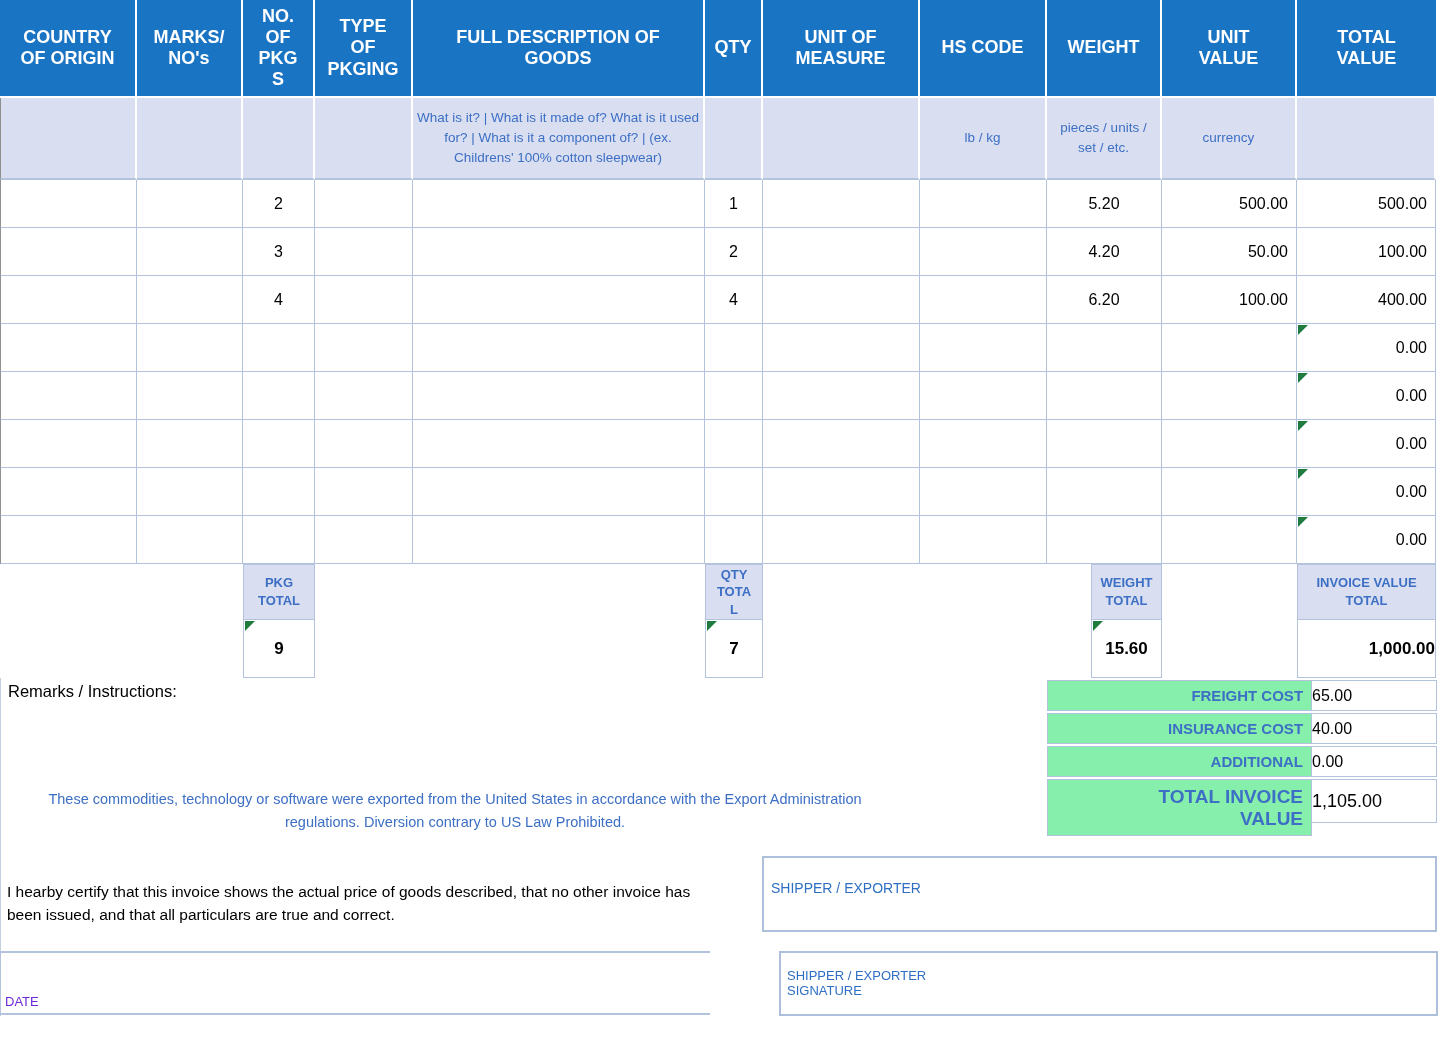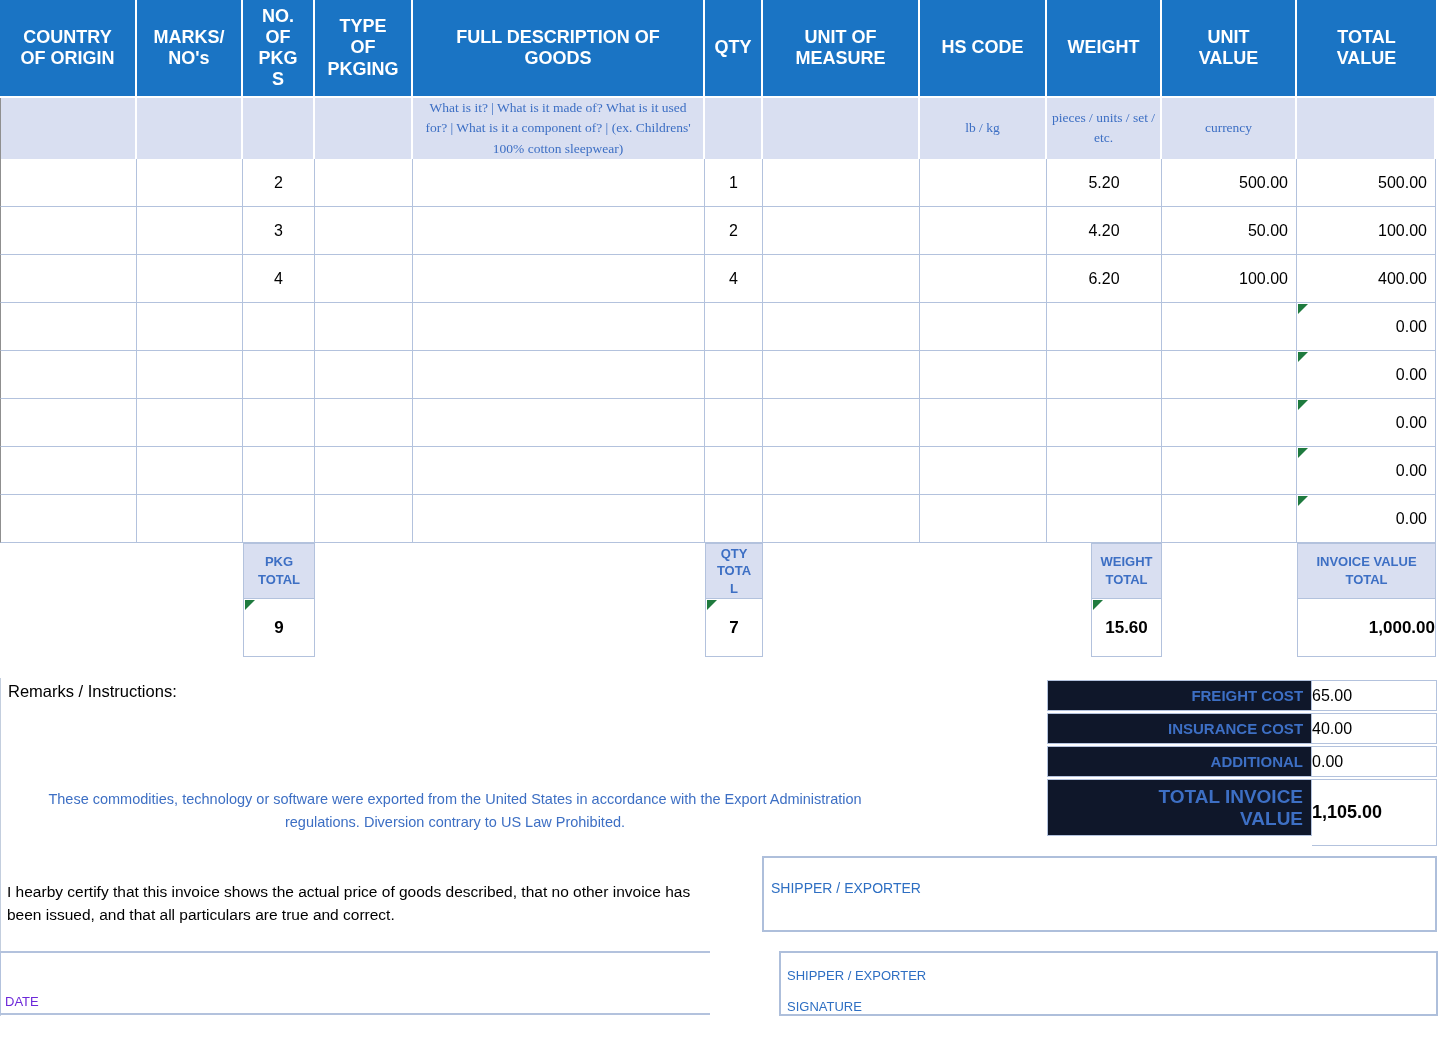--- a/index.html
+++ b/index.html
@@ -9,21 +9,21 @@
   .cell{box-sizing:border-box;}
 
   
   .header-row{height:98px;}
   .header-row .cell{background:#1a74c4;color:#fff;font-weight:bold;font-size:18px;line-height:1.18;
       display:flex;align-items:center;justify-content:center;text-align:center;white-space:pre-line;
       border-right:2px solid #fff;border-bottom:2px solid #fff;}
   .header-row .cell:last-child{border-right:none;}
 
   
-  .subheader-row{height:61px;font-family:Liberation Serif, serif;}
+  .subheader-row{height:82px;}
   .subheader-row .cell{background:#d9dff1;color:#3d6fc4;font-size:13.5px;line-height:1.5;
       display:flex;align-items:center;justify-content:center;text-align:center;
       border-right:2px solid #fff;border-bottom:2px solid #b3c2dd;padding:0 4px;}
   .subheader-row .cell:first-child{border-left:1px solid #8f8f8f;}
 
   
   .data-row{height:48px;}
   .data-row .cell{border-right:1px solid #b3c2dd;border-bottom:1px solid #b3c2dd;font-size:16px;color:#000;
       display:flex;align-items:center;position:relative;background:#fff;}
   .data-row .cell:first-child{border-left:1px solid #8f8f8f;}
@@ -48,42 +48,42 @@
   .tri{position:absolute;top:1px;left:1px;width:0;height:0;
        border-top:10px solid #1e7a3e;border-right:10px solid transparent;}
 
   
   .lower{position:absolute;left:0;top:678px;width:1440px;height:362px;}
   .left-edge{position:absolute;left:0;top:0;width:1px;height:338px;background:#c3cede;}
   .remarks{position:absolute;left:8px;top:4px;font-size:16.5px;color:#000;}
 
   .costs{position:absolute;left:1047px;top:2px;width:390px;}
   .cost-row{display:flex;margin-bottom:2px;}
-  .cost-label{width:296px;height:31px;box-sizing:border-box;background:#0f172a;border:1px solid #b3c2dd;
+  .cost-label{width:296px;height:31px;box-sizing:border-box;background:#86efac;border:1px solid #b3c2dd;
       color:#3d6fc4;font-weight:bold;font-size:15px;display:flex;align-items:center;justify-content:flex-end;
       padding-right:8px;text-align:right;}
   .cost-value{width:140px;height:31px;box-sizing:border-box;background:#fff;border:1px solid #b3c2dd;border-left:none;
       color:#000;font-size:16px;display:flex;align-items:center;justify-content:flex-start;padding-right:0;}
   .cost-row.grand .cost-label{height:57px;font-size:19px;line-height:1.15;}
   .cost-row.grand .cost-label span{display:inline-block;max-width:178px;}
-  .cost-row.grand .cost-value{height:67px;font-weight:bold;font-size:18px;}
+  .cost-row.grand .cost-value{height:44px;font-weight:normal;font-size:18px;}
 
   .statement{position:absolute;left:15px;top:110px;width:880px;text-align:center;color:#3d6fc4;
       font-size:14.5px;line-height:1.6;}
   .certify{position:absolute;left:7px;top:202px;width:700px;color:#000;font-size:15.5px;line-height:1.5;}
 
   .name-box{position:absolute;left:762px;top:178px;width:675px;height:76px;box-sizing:border-box;
       border:2px solid #aebfdb;padding:22px 0 0 7px;color:#2e6fc3;font-size:14px;}
   .name-box .l2{margin-top:7px;}
   .date-cell{position:absolute;left:0;top:273px;width:710px;height:64px;box-sizing:border-box;
       border-top:2px solid #b3c2dd;border-bottom:2px solid #b3c2dd;border-left:1px solid #b3c2dd;}
   .date-cell .lab{position:absolute;left:4px;bottom:4px;color:#6d28d9;font-size:13px;margin-top:33px;}
   .sig-box{position:absolute;left:779px;top:273px;width:659px;height:65px;box-sizing:border-box;
       border:2px solid #aebfdb;padding:15px 0 0 6px;color:#2e6fc3;font-size:13px;}
-  .sig-box .l2{margin-top:16px;}
+  .sig-box .l2{margin-top:0;}
 </style>
 </head>
 <body>
 
 <div class="sheet">
 
   <div class="row header-row">
       <div class="cell">COUNTRY
 OF ORIGIN</div>
       <div class="cell">MARKS/

